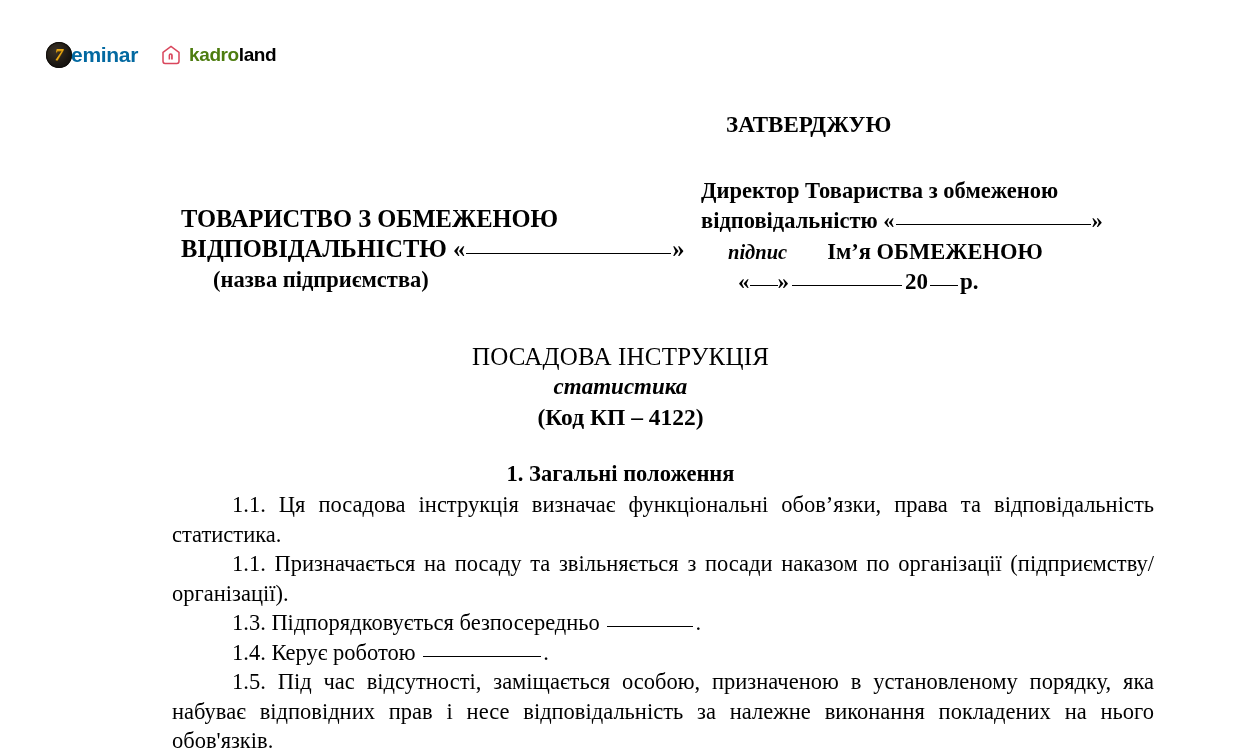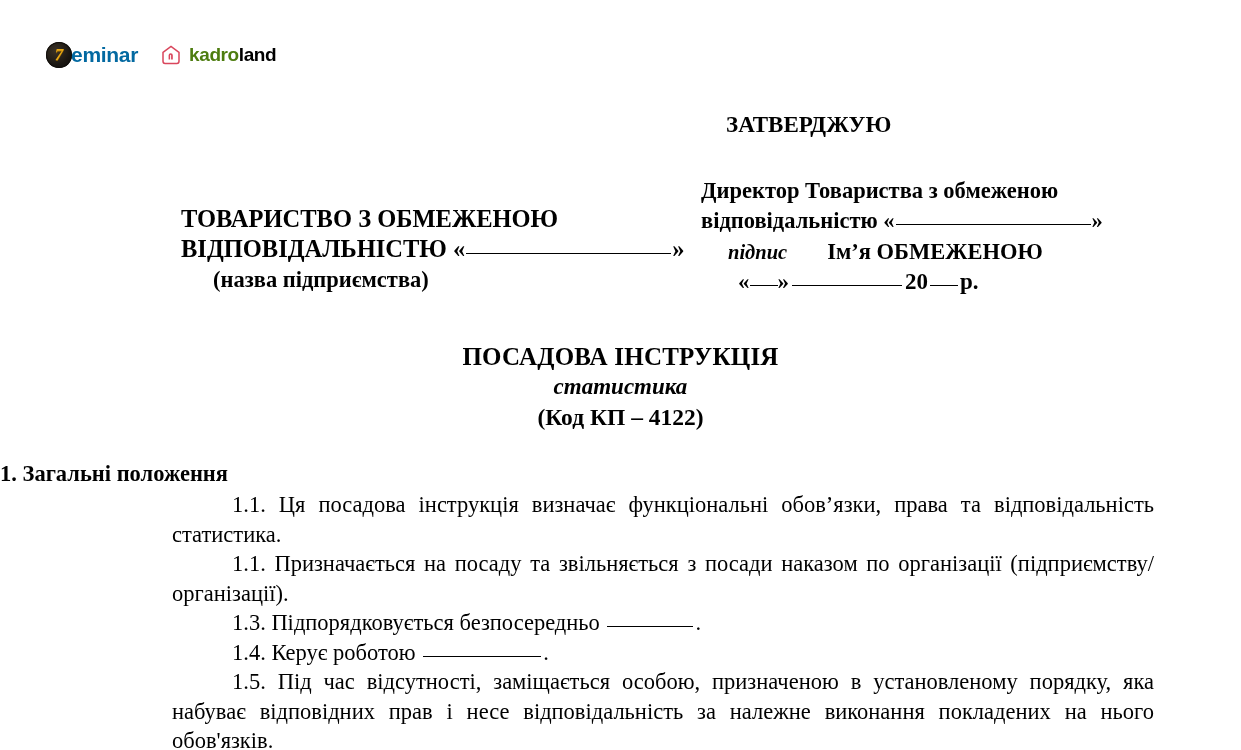--- a/index.html
+++ b/index.html
@@ -178,42 +178,42 @@
   
   .doc-title-block {
     position: absolute;
     left: 0;
     top: 341px;
     width: 1241px;
     text-align: center;
   }
   .doc-title-main {
     font-size: 25px;
-    font-weight: 700;
+    font-weight: 400;
     line-height: 31px;
     letter-spacing: 0.2px;
   }
   .doc-title-sub {
     font-size: 23px;
     font-weight: 700;
     line-height: 30px;
     font-style: italic;
   }
   .doc-title-code {
     font-size: 23.5px;
     font-weight: 700;
     line-height: 30px;
   }
 
   .section-heading {
     position: absolute;
     left: 0;
     top: 460px;
     width: 1241px;
-    text-align: left;
+    text-align: center;
     font-size: 22.5px;
     font-weight: 700;
     line-height: 28px;
   }
 
   
   .doc-body {
     position: absolute;
     left: 172px;
     top: 490px;

